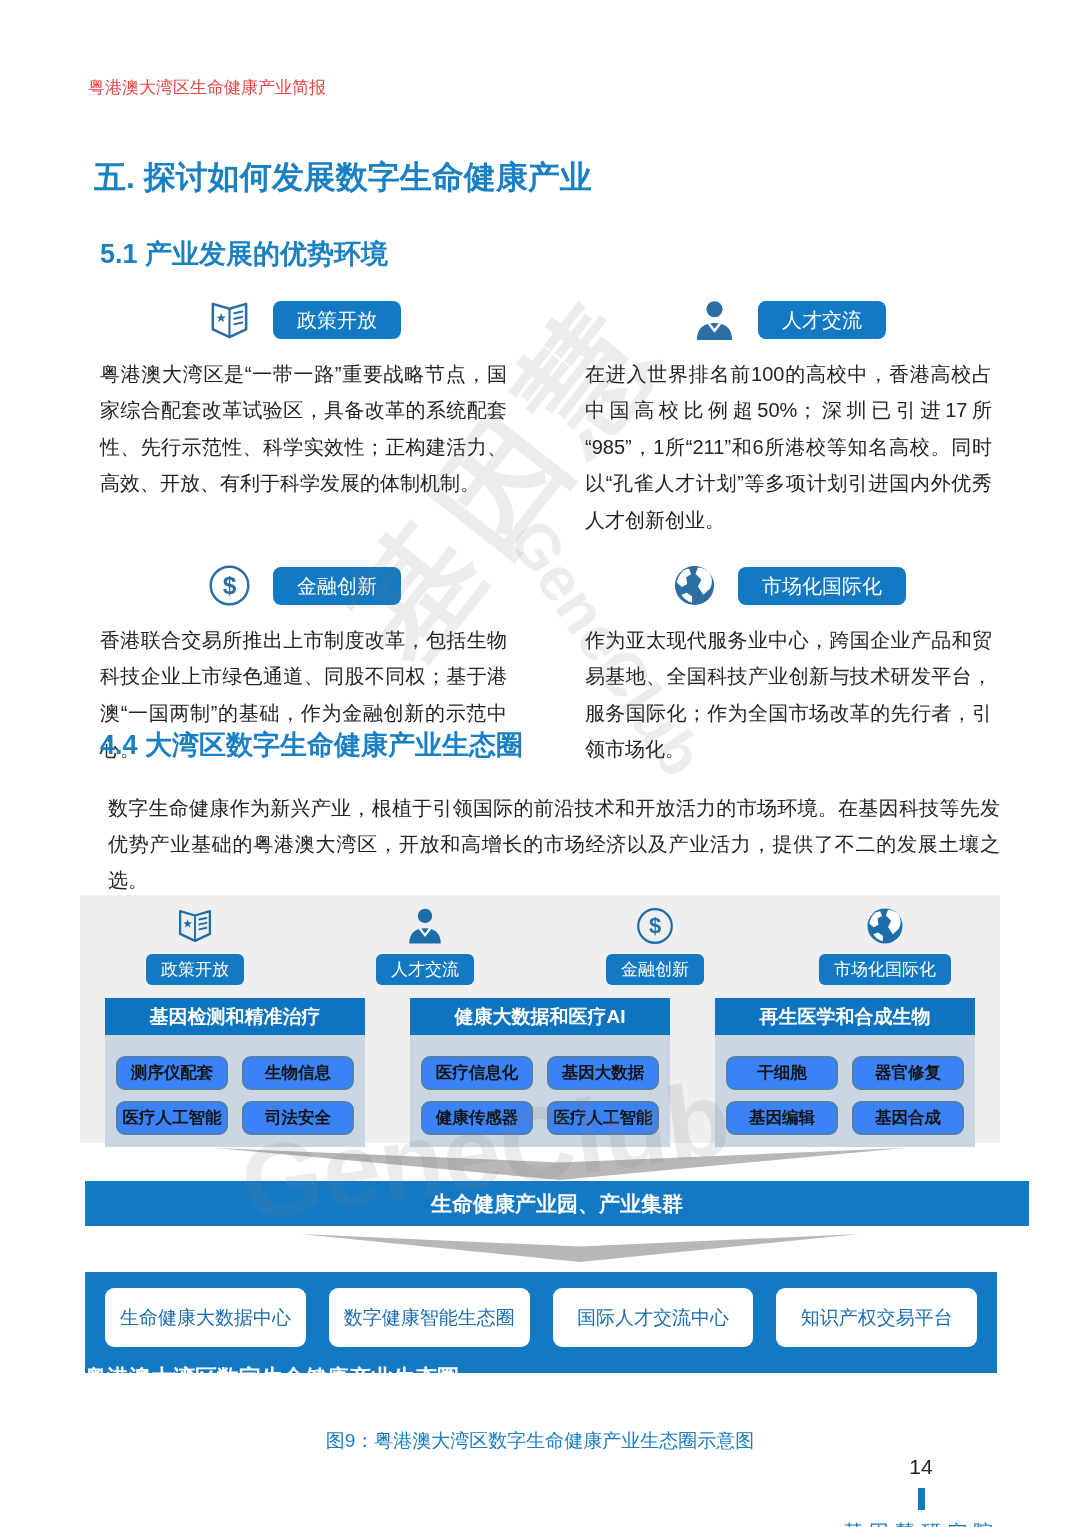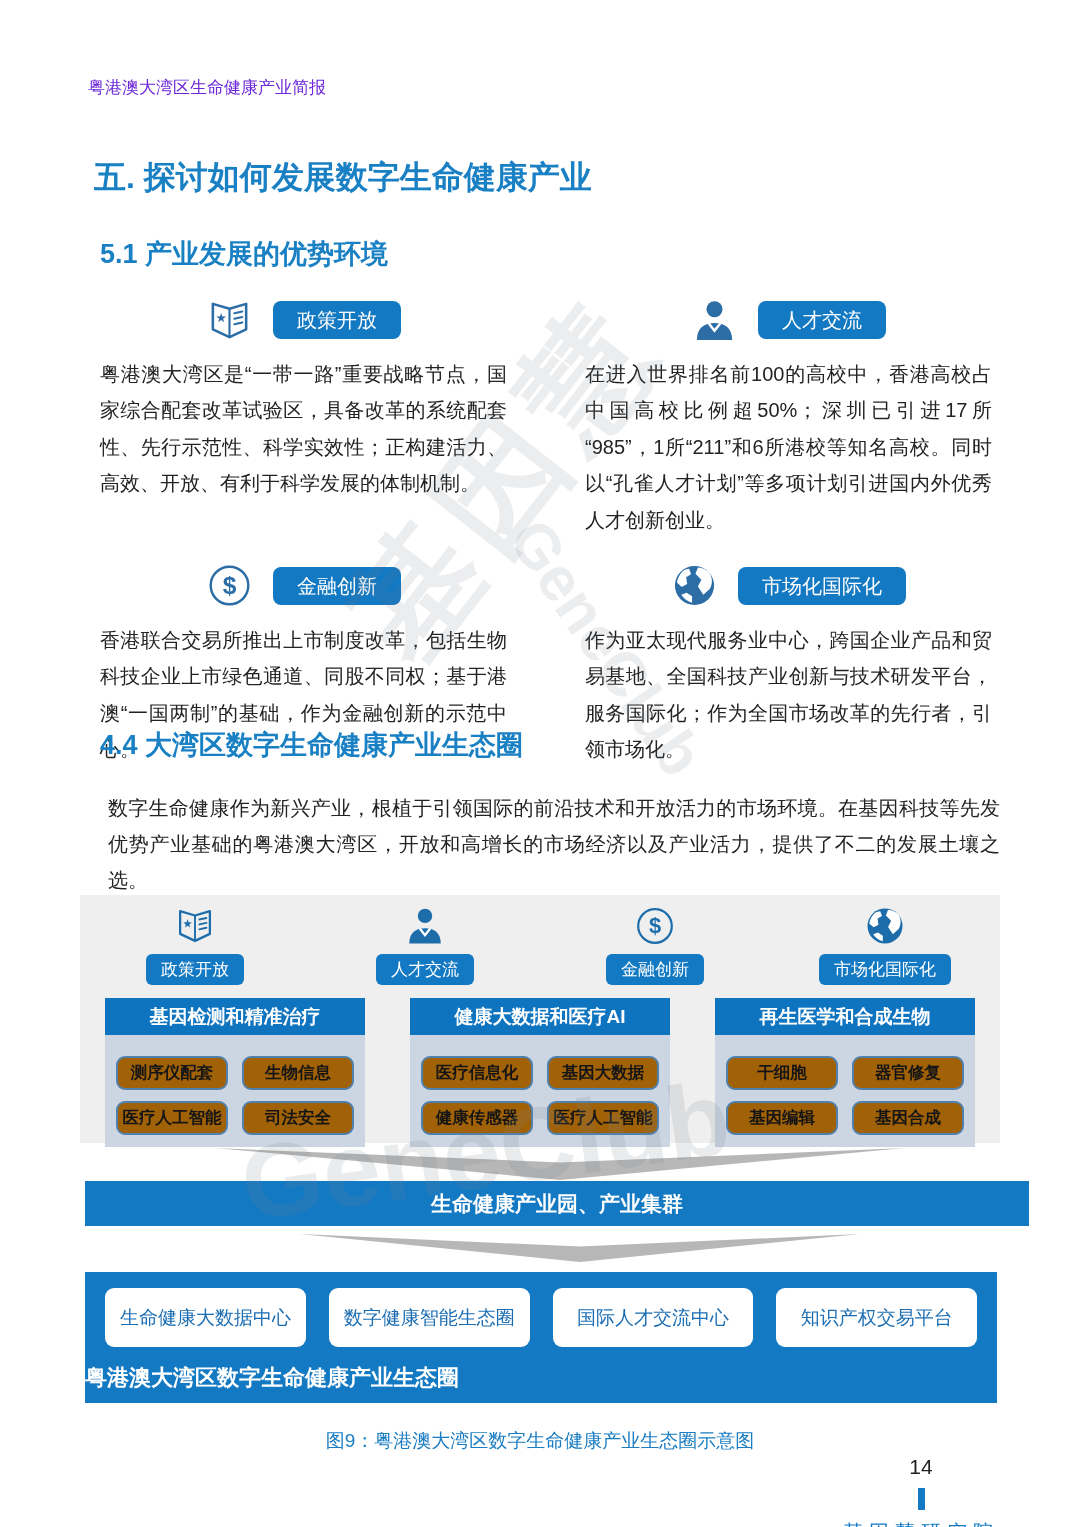--- a/index.html
+++ b/index.html
@@ -9,21 +9,21 @@
   
   .wm{position:absolute;z-index:6;pointer-events:none;font-weight:700;white-space:nowrap;}
   .wm-cn1{left:300px;top:397px;font-size:125px;letter-spacing:12px;
           transform:rotate(-52deg);color:rgba(108,118,132,0.13);}
   .wm-en1{left:460px;top:612px;font-size:62px;transform:rotate(56deg);
           color:rgba(108,118,132,0.13);}
   .wm-en2{left:240px;top:1092px;font-size:104px;transform:rotate(-8deg);
           color:rgba(120,128,140,0.16);}
 
   
-  .doc-header{position:absolute;left:88px;top:76px;font-size:17px;color:#6d28d9;}
+  .doc-header{position:absolute;left:88px;top:76px;font-size:17px;color:#ef4444;}
   .doc-title{position:absolute;left:94px;top:156px;margin:0;font-size:32px;font-weight:700;color:#1a80c4;}
   .h51{position:absolute;left:100px;top:236px;margin:0;font-size:27px;font-weight:700;color:#1a80c4;}
   .h52{position:absolute;left:100px;top:727px;margin:0;font-size:27px;font-weight:700;color:#1a80c4;}
 
   
   .grid51{position:absolute;left:100px;top:294px;width:892px;display:grid;
           grid-template-columns:1fr 1fr;column-gap:78px;row-gap:22px;}
   .block-head{display:flex;align-items:center;justify-content:center;gap:20px;height:52px;}
   .sec-icon{width:47px;height:47px;color:#2c6da6;flex:0 0 auto;}
   .badge{background:#1379c3;color:#fff;font-size:20px;padding:9px 24px;border-radius:8px;line-height:1;}
@@ -38,31 +38,31 @@
   .pillars{display:flex;padding-top:10px;}
   .pillar{flex:1;display:flex;flex-direction:column;align-items:center;}
   .pillar .sec-icon{width:42px;height:42px;color:#1e6dab;}
   .pillar-badge{margin-top:7px;background:#1379c3;color:#fff;font-size:17px;
                 padding:7px 15px;border-radius:6px;line-height:1;}
   .panels{display:flex;gap:45px;padding:0 25px;margin-top:13px;}
   .panel{flex:1;background:#ccd6e2;padding-bottom:12px;}
   .panel-head{background:#0f74c0;color:#fff;font-weight:700;font-size:19px;
               height:37px;line-height:37px;text-align:center;}
   .panel-items{display:grid;grid-template-columns:1fr 1fr;gap:11px 14px;padding:21px 11px 0;}
-  .pill{background:#a16207;border:2px solid #4f80ae;border-radius:9px;text-align:center;
+  .pill{background:#3b82f6;border:2px solid #4f80ae;border-radius:9px;text-align:center;
         font-weight:700;font-size:16.5px;color:#151515;padding:4px 1px;}
 
   .chevron{position:absolute;}
   .chev1{left:215px;top:1148px;width:690px;height:32px;}
   .chev2{left:300px;top:1234px;width:560px;height:28px;}
 
   .mid-bar{position:absolute;left:85px;top:1181px;width:944px;height:45px;background:#1379c3;
            color:#fff;font-weight:700;font-size:21px;display:flex;align-items:center;justify-content:center;}
 
-  .eco{position:absolute;left:85px;top:1272px;width:912px;height:131px;background:#1379c3;}
+  .eco{position:absolute;left:85px;top:1272px;width:912px;height:101px;background:#1379c3;}
   .eco-row{display:flex;gap:23px;padding:16px 20px 0;}
   .eco-item{flex:1;height:59px;background:#fff;border-radius:9px;display:flex;
             align-items:center;justify-content:center;font-size:19px;color:#1b6db3;}
   .eco-title{margin-top:16px;color:#fff;font-weight:700;font-size:22px;}
 
   .caption{position:absolute;left:80px;top:1428px;width:920px;text-align:center;
            font-size:19px;color:#1a7dc2;}
 
   .footer{position:absolute;right:81px;top:1455px;display:flex;align-items:center;gap:9px;flex-direction:column;}
   .page-num{font-size:21px;color:#222;}

